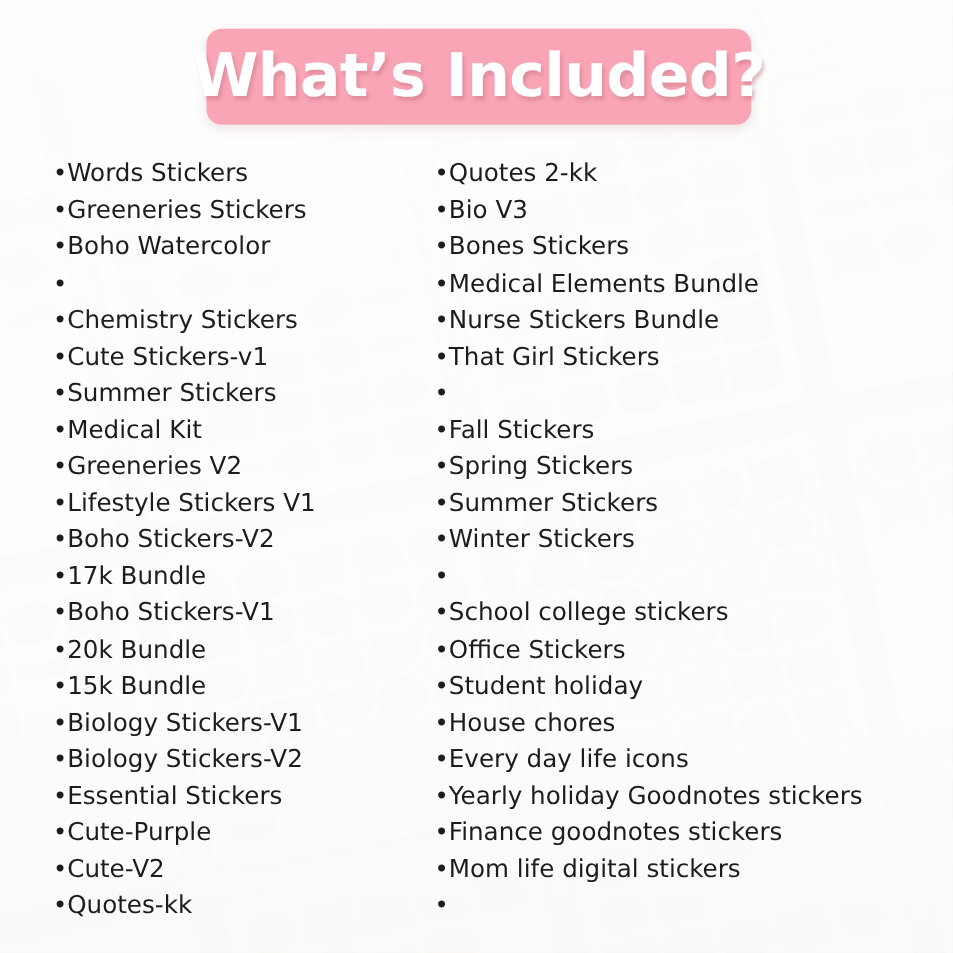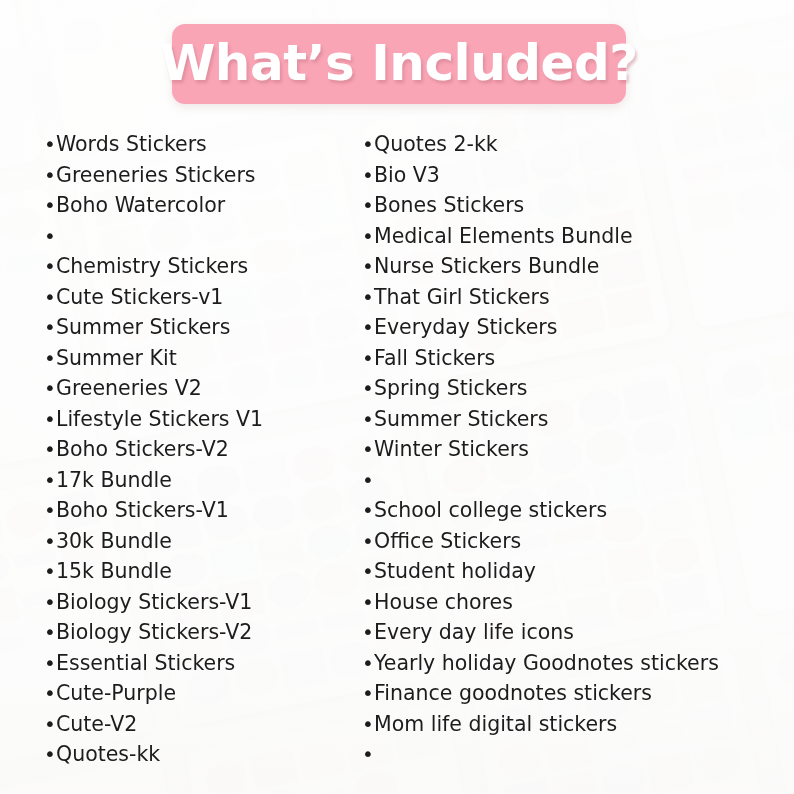--- a/index.html
+++ b/index.html
@@ -474,21 +474,21 @@
           <li class="item">
             <span class="bullet">•</span>
             <span class="label">Cute Stickers-v1</span>
           </li>
           <li class="item">
             <span class="bullet">•</span>
             <span class="label">Summer Stickers</span>
           </li>
           <li class="item">
             <span class="bullet">•</span>
-            <span class="label">Summer Kit</span>
+            <span class="label">Medical Kit</span>
           </li>
           <li class="item">
             <span class="bullet">•</span>
             <span class="label">Greeneries V2</span>
           </li>
           <li class="item">
             <span class="bullet">•</span>
             <span class="label">Lifestyle Stickers V1</span>
           </li>
           <li class="item">
@@ -498,21 +498,21 @@
           <li class="item">
             <span class="bullet">•</span>
             <span class="label">17k Bundle</span>
           </li>
           <li class="item">
             <span class="bullet">•</span>
             <span class="label">Boho Stickers-V1</span>
           </li>
           <li class="item">
             <span class="bullet">•</span>
-            <span class="label">30k Bundle</span>
+            <span class="label">20k Bundle</span>
           </li>
           <li class="item">
             <span class="bullet">•</span>
             <span class="label">15k Bundle</span>
           </li>
           <li class="item">
             <span class="bullet">•</span>
             <span class="label">Biology Stickers-V1</span>
           </li>
           <li class="item">
@@ -556,21 +556,20 @@
           <li class="item">
             <span class="bullet">•</span>
             <span class="label">Nurse Stickers Bundle</span>
           </li>
           <li class="item">
             <span class="bullet">•</span>
             <span class="label">That Girl Stickers</span>
           </li>
           <li class="item">
             <span class="bullet">•</span>
-            <span class="label">Everyday Stickers</span>
           </li>
           <li class="item">
             <span class="bullet">•</span>
             <span class="label">Fall Stickers</span>
           </li>
           <li class="item">
             <span class="bullet">•</span>
             <span class="label">Spring Stickers</span>
           </li>
           <li class="item">

